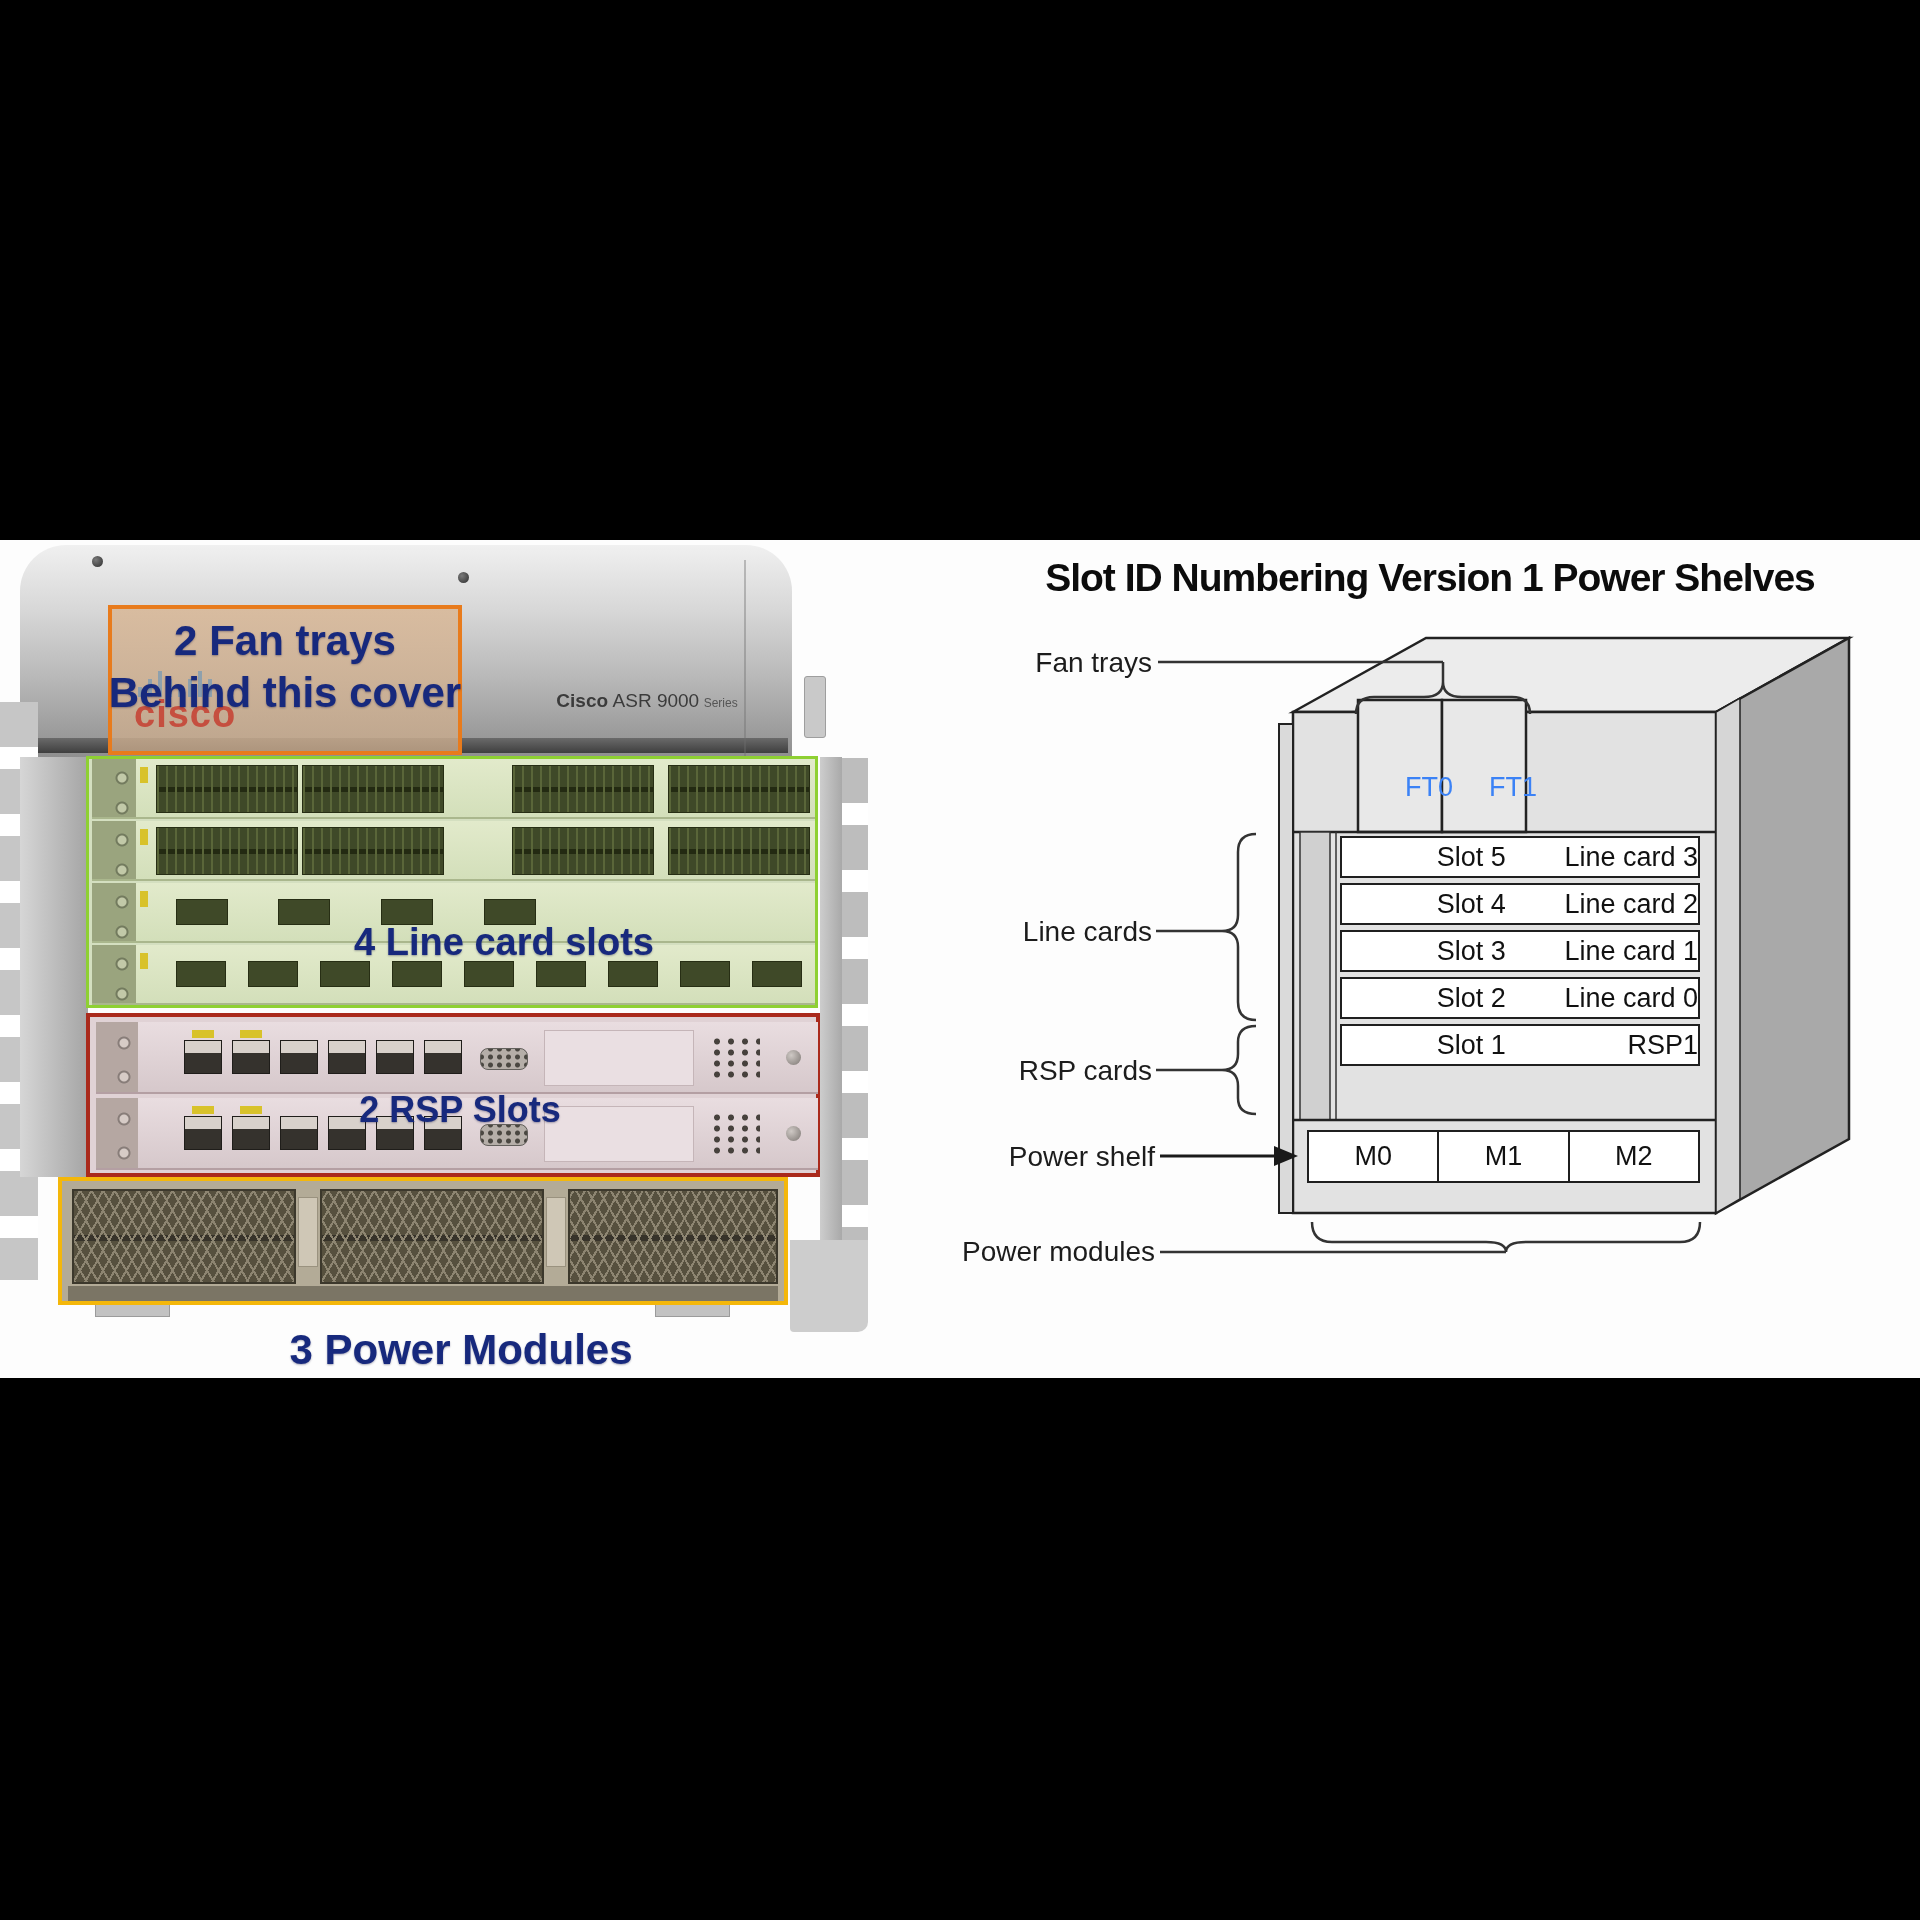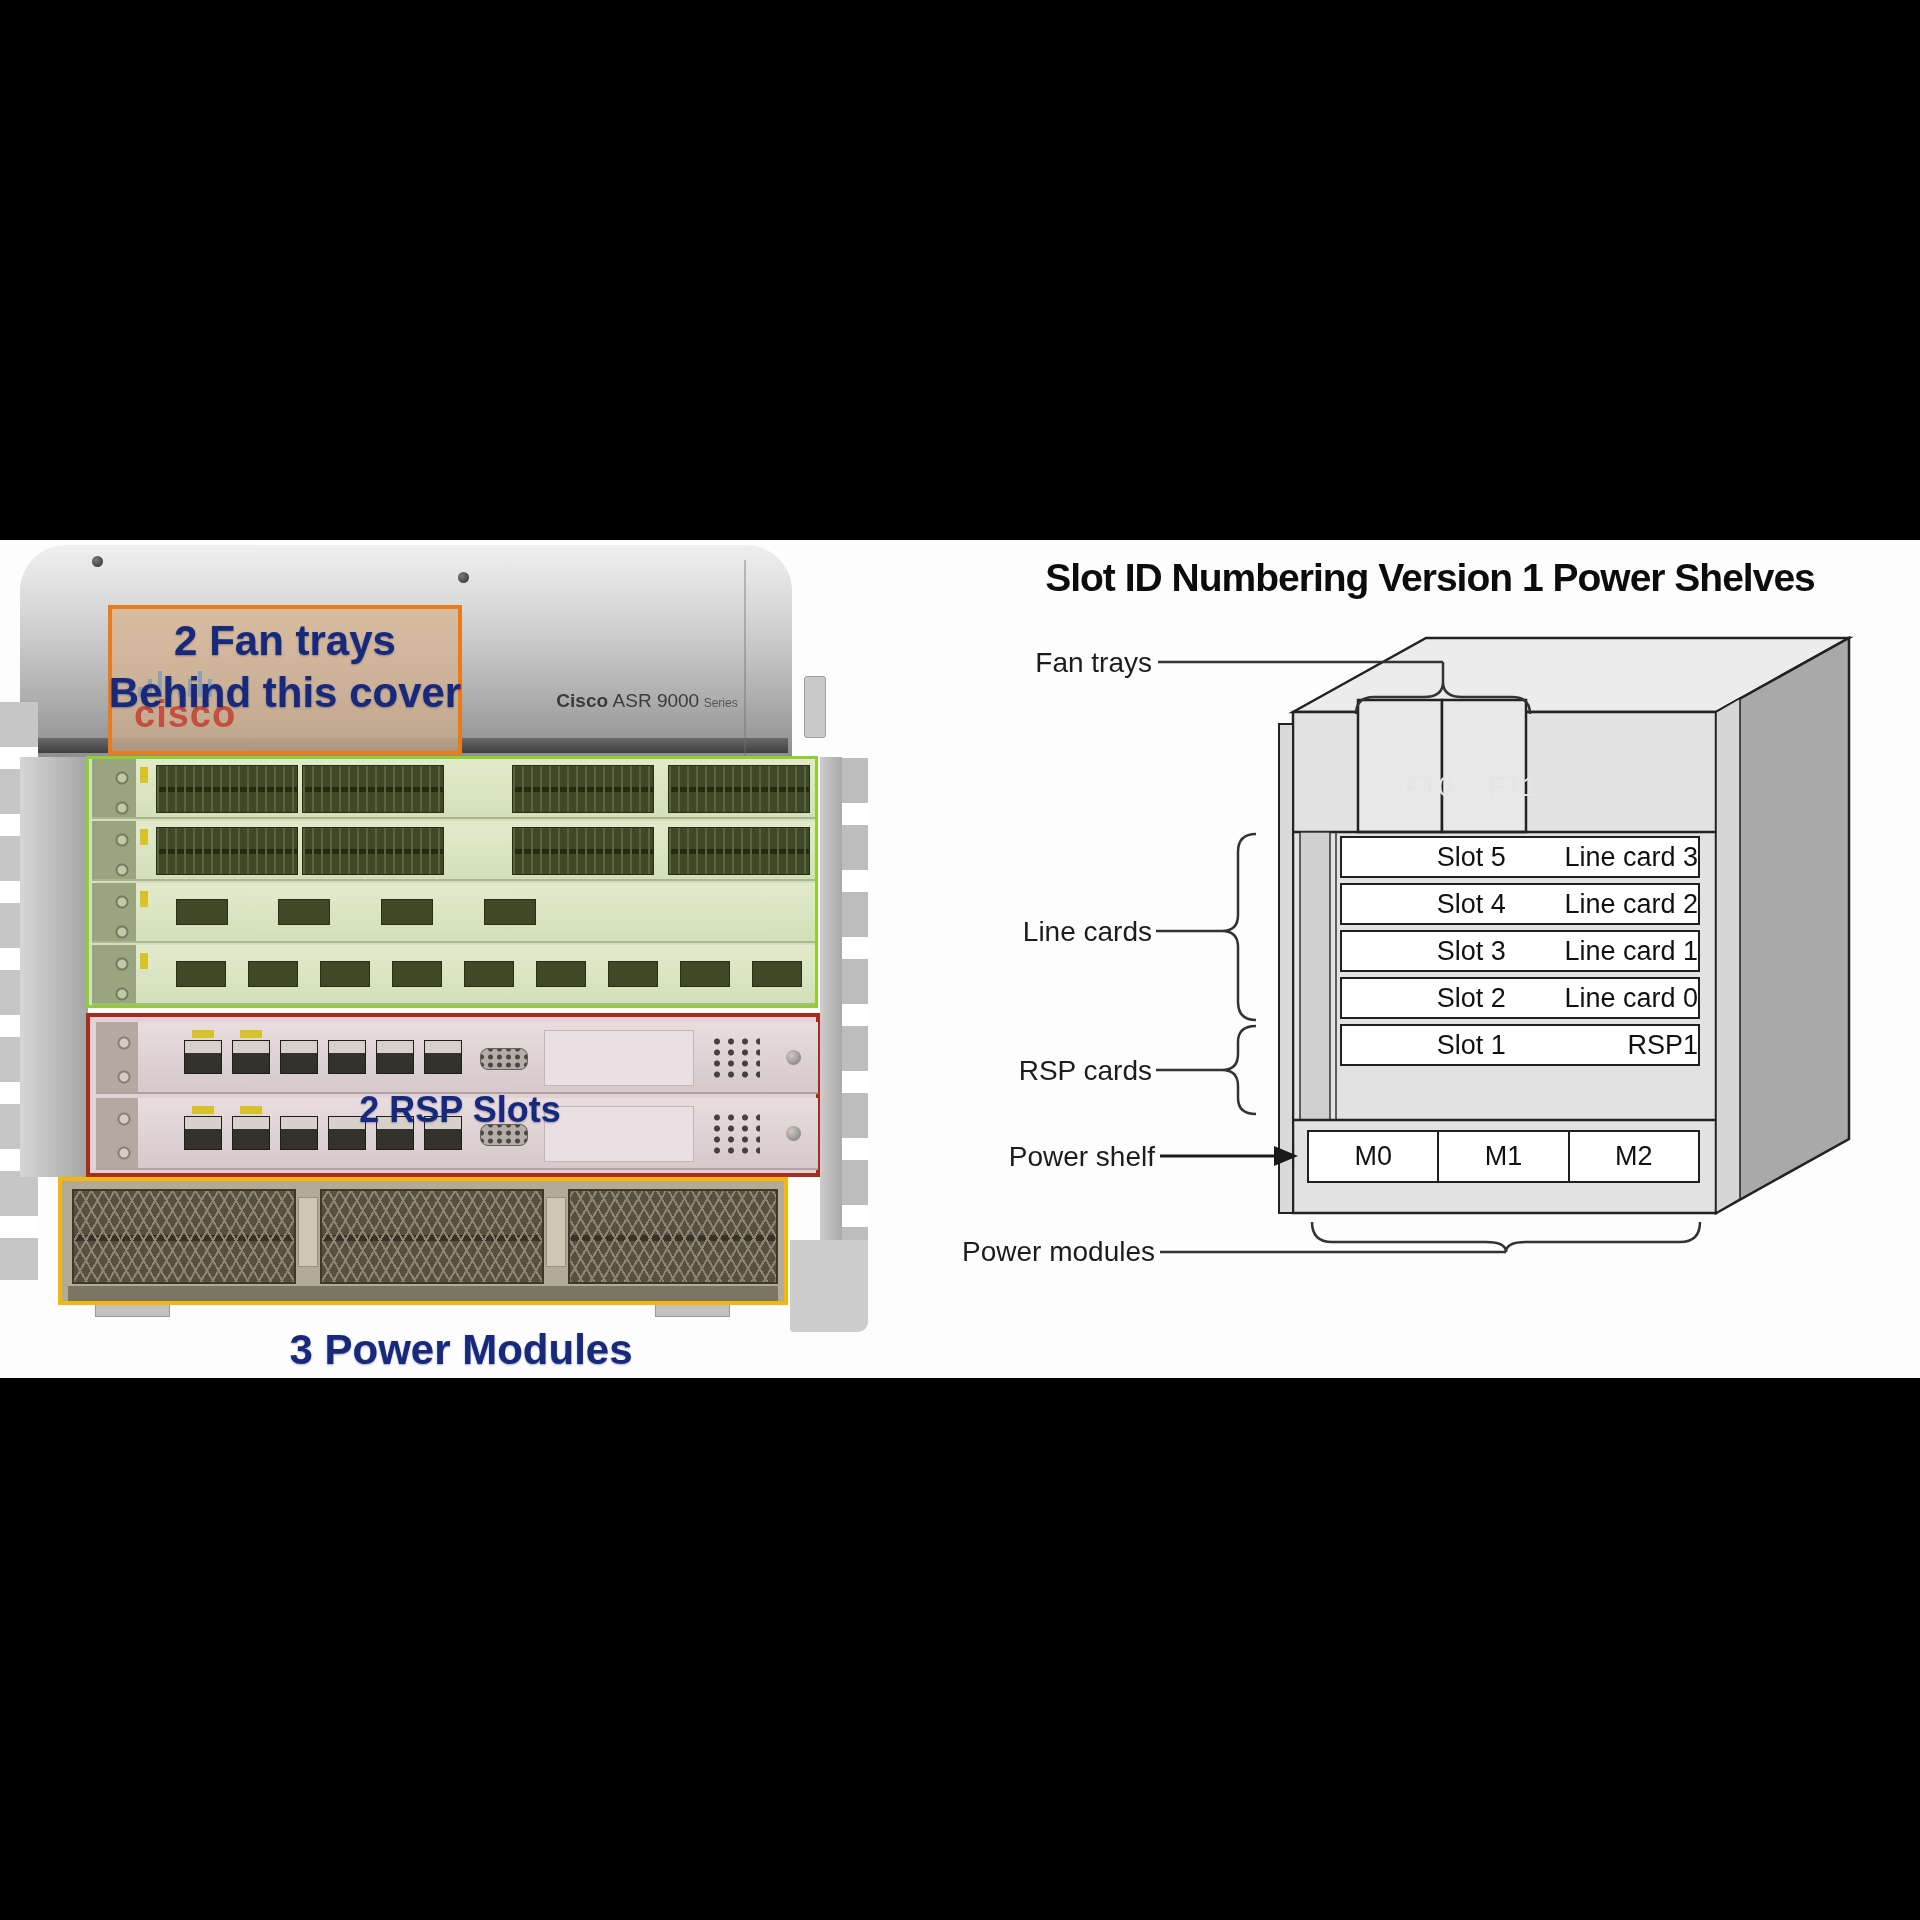--- a/index.html
+++ b/index.html
@@ -94,21 +94,21 @@
   .rlabel{font-size:28px;color:#1c1c1c;white-space:nowrap;text-align:right;}
   .slotRow{left:1340px;width:360px;height:42px;background:#fff;border:2px solid #1f1f1f;
         display:flex;align-items:center;font-size:27px;color:#111;}
   .slotRow .c1{flex:0 0 46%;text-align:right;}
   .slotRow .c2{flex:1;text-align:right;}
   .shelf{left:1307px;top:1130px;width:393px;height:53px;background:#fff;border:2.5px solid #1f1f1f;
         display:flex;}
   .shelf .cell{flex:1;border-right:2.5px solid #1f1f1f;display:flex;align-items:center;
         justify-content:center;font-size:27px;color:#111;position:static !important;}
   .shelf .cell:last-child{border-right:none;}
-  .ft{width:80px;height:32px;text-align:center;font-size:27px;color:#e5e5e5;padding-left:45px;}
+  .ft{width:80px;height:32px;text-align:center;font-size:27px;color:#3b82f6;padding-left:45px;}
   svg{position:absolute;left:0;top:0;}
 </style>
 </head>
 <body>
 <div id="stage">
 
   <div class="band"></div>
 
   <div class="bezel"></div>
   <div class="bezel-band"></div>
@@ -160,20 +160,21 @@
           <div class="block" style="left: 156px; top: 16px; width: 50px; height: 26px;"></div>
           <div class="block" style="left: 228px; top: 16px; width: 50px; height: 26px;"></div>
           <div class="block" style="left: 300px; top: 16px; width: 50px; height: 26px;"></div>
           <div class="block" style="left: 372px; top: 16px; width: 50px; height: 26px;"></div>
           <div class="block" style="left: 444px; top: 16px; width: 50px; height: 26px;"></div>
           <div class="block" style="left: 516px; top: 16px; width: 50px; height: 26px;"></div>
           <div class="block" style="left: 588px; top: 16px; width: 50px; height: 26px;"></div>
           <div class="block" style="left: 660px; top: 16px; width: 50px; height: 26px;"></div>
         </div>
       </div>
+    <div class="navy lcText">4 Line card slots</div>
   </div>
 
   <div class="boxRed">
     <div id="rspCards" style="left:0;top:0;width:726px;height:156px;">
         <div class="rspCard" style="top: 5px;">
           <div class="rrail" style=""></div>
           <div class="rj45" style="left: 88px;"></div>
           <div class="rjchip" style="left: 96px;"></div>
           <div class="rj45" style="left: 136px;"></div>
           <div class="rjchip" style="left: 144px;"></div>

